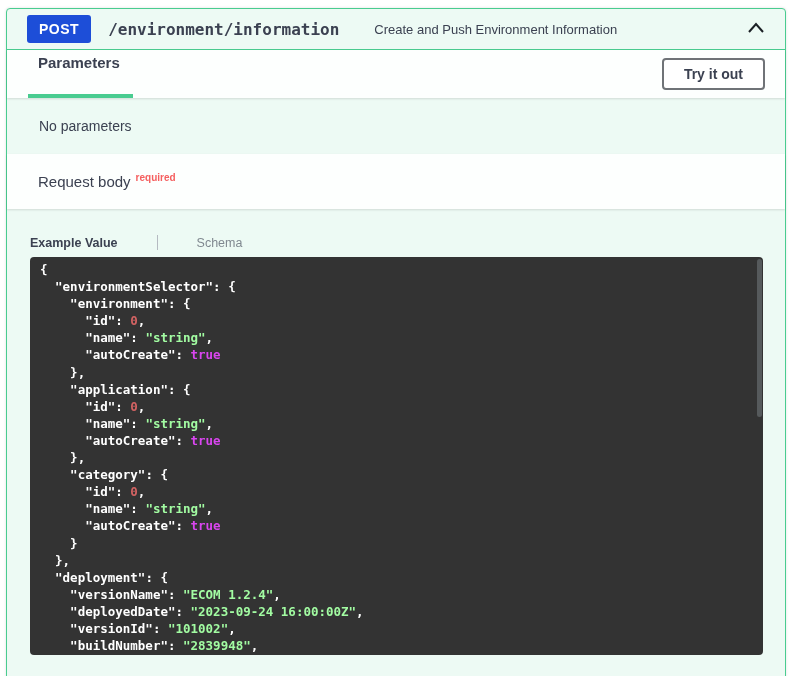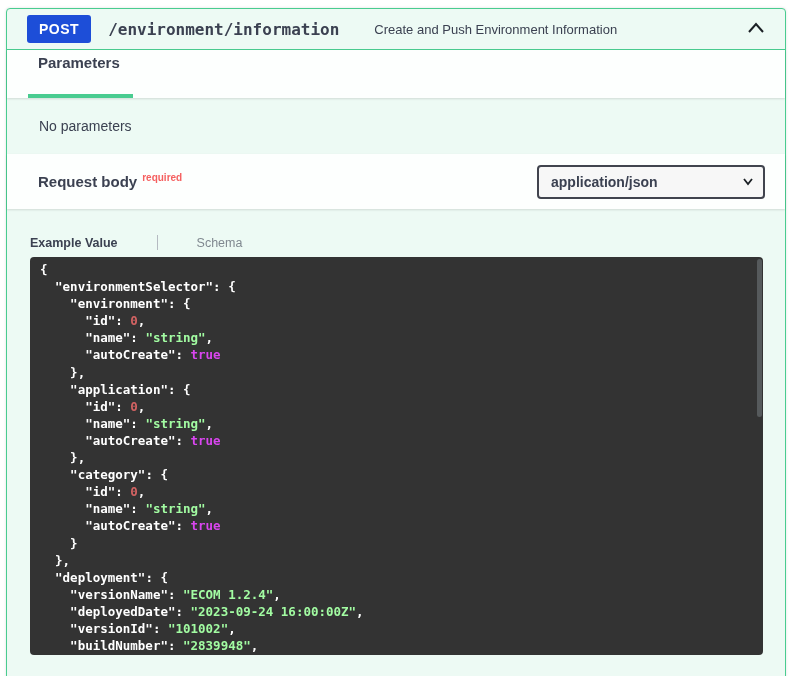--- a/index.html
+++ b/index.html
@@ -30,21 +30,21 @@
   .params-header { height:48px; align-items:stretch; }
   .tab-param { display:flex; align-items:flex-start; padding:4px 13px 0 10px;
                border-bottom:4px solid #49cc90; font-weight:700; font-size:15px; }
   .tryout-btn { align-self:center; background:#fff; border:2px solid #6f7377;
                 border-radius:4px; padding:6px 20px; font-weight:700; font-size:14px;
                 color:#3b4151; cursor:pointer; font-family:"Liberation Sans", sans-serif; }
 
   .no-params { padding:20px 20px 20px 32px; font-size:14px; color:#3b4151; }
 
   .reqbody-header { height:55px; align-items:center; padding-left:31px; }
-  .reqbody-title { font-weight:700; font-size:15px; }
+  .reqbody-title { font-weight:400; font-size:15px; }
   .required-flag { color:#f56060; font-size:10px; font-weight:600; position:relative;
                    top:-6px; margin-left:5px; }
   .select-wrap { position:relative; width:228px; }
   .media-select { width:228px; height:34px; appearance:none; -webkit-appearance:none;
                   background:#f7f7f7; border:2px solid #41444e; border-radius:4px;
                   font-family:"Liberation Sans", sans-serif; font-weight:700; font-size:14px;
                   color:#3b4151; padding:0 30px 0 12px; cursor:pointer; }
   .select-caret { position:absolute; right:10px; top:9px; pointer-events:none; }
 
   
@@ -80,37 +80,28 @@
           <polyline points="4,14 11,6 18,14" fill="none" stroke="#1b2025" stroke-width="2"></polyline>
         </svg>
       </span>
     </button>
   </div>
 
   <div class="section-header params-header">
     <div class="tab-param">
       <span>Parameters</span>
     </div>
+    <button class="tryout-btn">Try it out</button>
   </div>
 
   <div class="no-params">No parameters</div>
 
   <div class="section-header reqbody-header">
     <div>
       <span class="reqbody-title">Request body</span><span class="required-flag">required</span>
-    </div>
-    <div class="select-wrap">
-      <select class="media-select">
-        <option selected="">application/json</option>
-      </select>
-      <span class="select-caret">
-        <svg width="14" height="14" viewBox="0 0 14 14">
-          <polyline points="3,5 7,10 11,5" fill="none" stroke="#1b2025" stroke-width="1.8"></polyline>
-        </svg>
-      </span>
     </div>
   </div>
 
   <div class="body-content">
     <div class="model-tabs">
       <span class="tab-example">Example Value</span>
       <span class="tab-divider"></span>
       <span class="tab-schema">Schema</span>
     </div>
 

